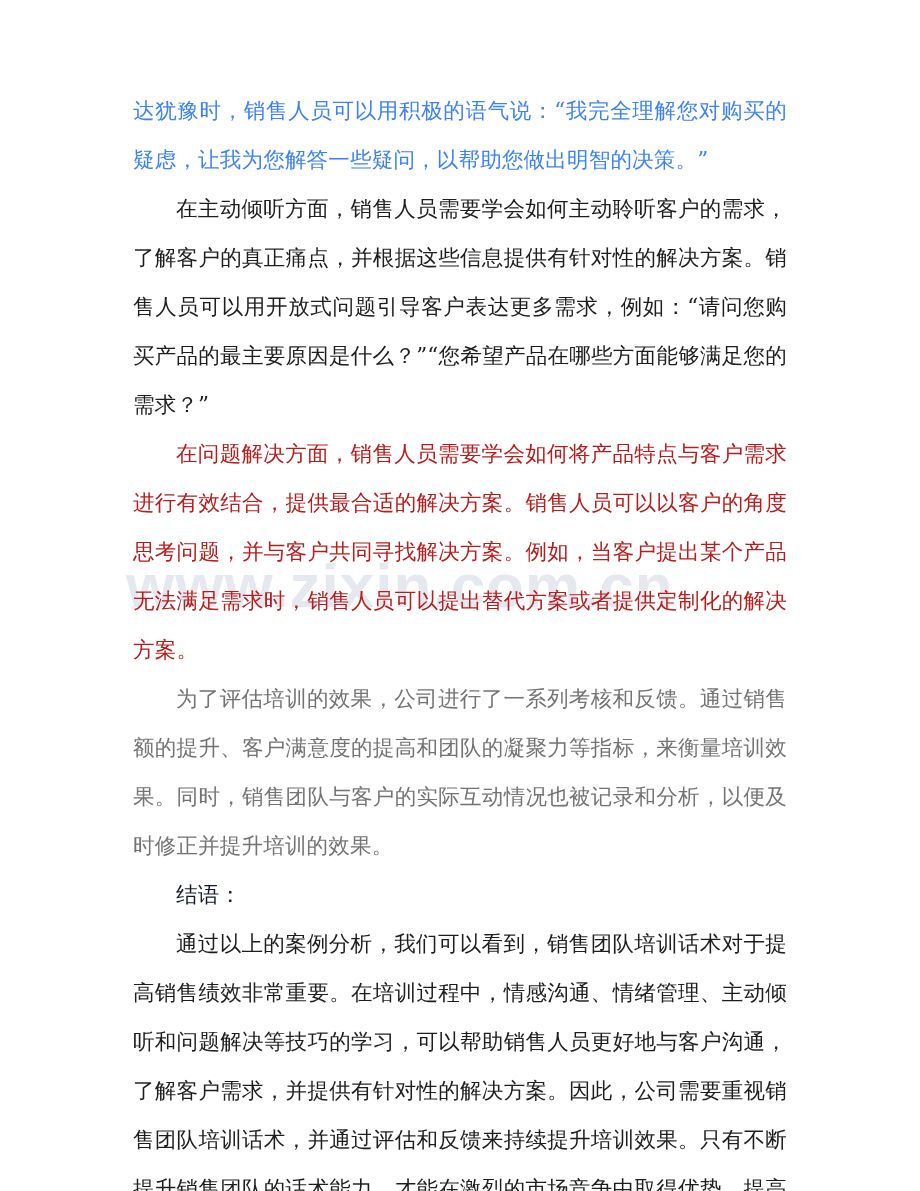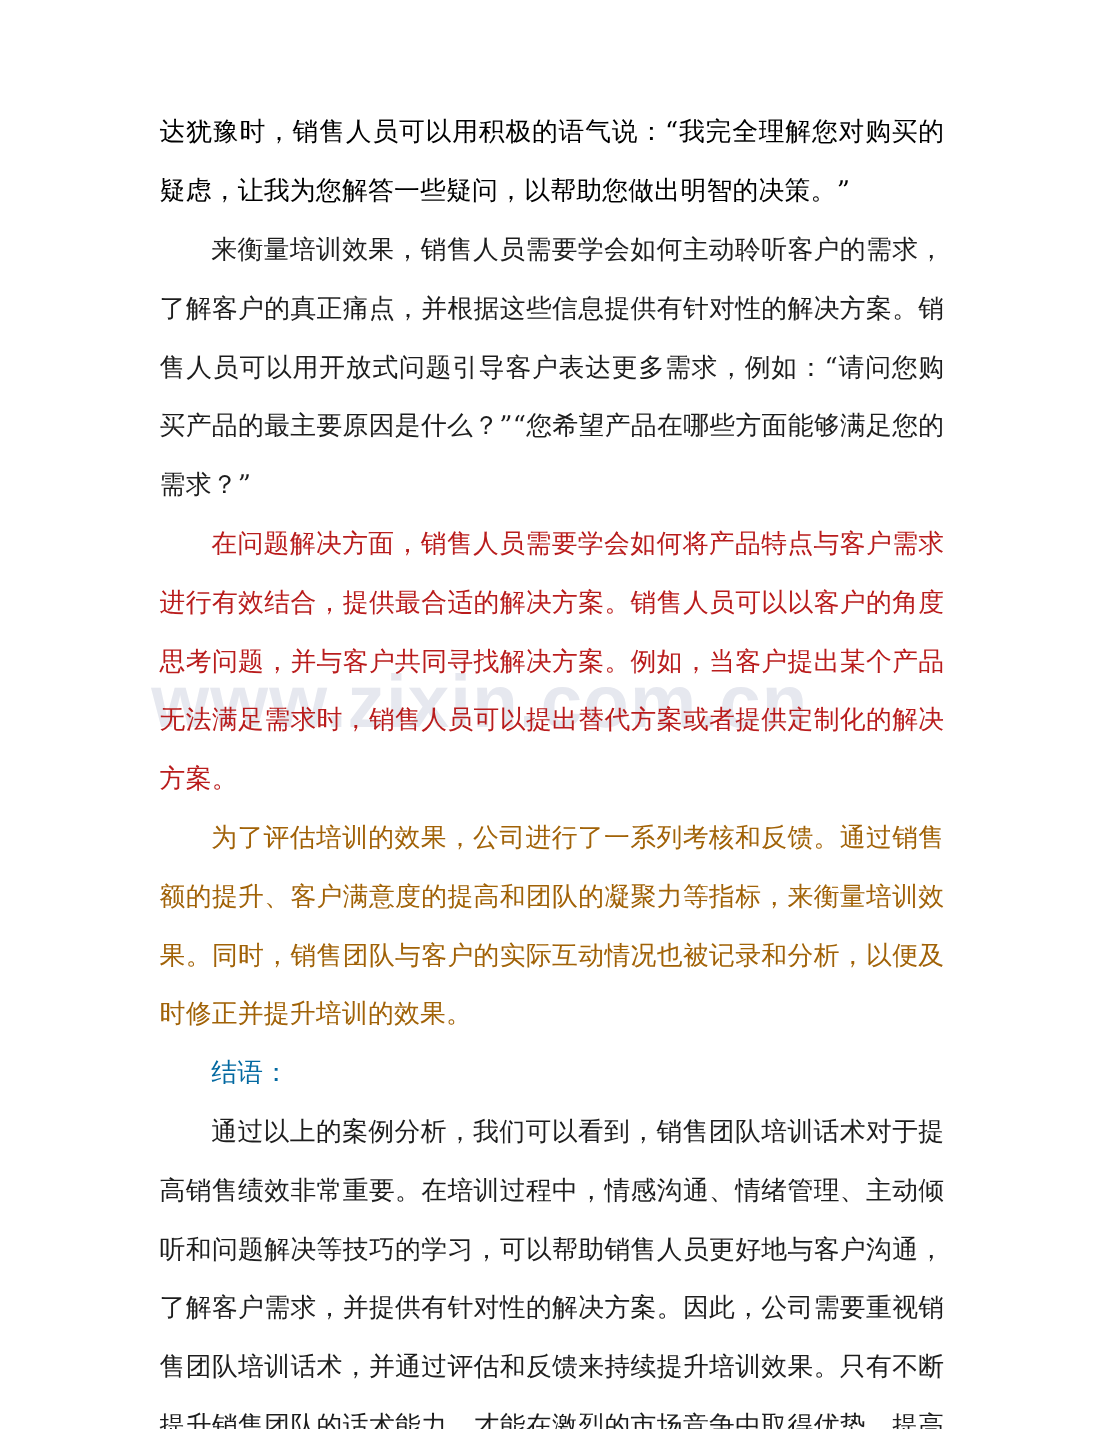--- a/index.html
+++ b/index.html
@@ -85,27 +85,27 @@
 <body>
 
 <div id="page-sheet" style="background: rgb(255, 255, 255);">
 
   <div id="watermark-layer">
     <div id="watermark-text" style="color: rgb(230, 232, 239);">www.zixin.com.cn</div>
   </div>
 
   <div id="doc-body">
 
-    <p class="para cont" style="color: #000000;">达犹豫时，销售人员可以用积极的语气说：“我完全理解您对购买的疑虑，让我为您解答一些疑问，以帮助您做出明智的决策。”</p>
+    <p class="para cont" style="color: #3b82f6;">达犹豫时，销售人员可以用积极的语气说：“我完全理解您对购买的疑虑，让我为您解答一些疑问，以帮助您做出明智的决策。”</p>
 
-    <p class="para indent" style="color: rgb(29, 29, 29);">来衡量培训效果，销售人员需要学会如何主动聆听客户的需求，了解客户的真正痛点，并根据这些信息提供有针对性的解决方案。销售人员可以用开放式问题引导客户表达更多需求，例如：“请问您购买产品的最主要原因是什么？”“您希望产品在哪些方面能够满足您的需求？”</p>
+    <p class="para indent" style="color: rgb(29, 29, 29);">在主动倾听方面，销售人员需要学会如何主动聆听客户的需求，了解客户的真正痛点，并根据这些信息提供有针对性的解决方案。销售人员可以用开放式问题引导客户表达更多需求，例如：“请问您购买产品的最主要原因是什么？”“您希望产品在哪些方面能够满足您的需求？”</p>
 
     <p class="para indent" style="color: #b91c1c;">在问题解决方面，销售人员需要学会如何将产品特点与客户需求进行有效结合，提供最合适的解决方案。销售人员可以以客户的角度思考问题，并与客户共同寻找解决方案。例如，当客户提出某个产品无法满足需求时，销售人员可以提出替代方案或者提供定制化的解决方案。</p>
 
 
-    <p class="para indent" style="color: #a16207;">为了评估培训的效果，公司进行了一系列考核和反馈。通过销售额的提升、客户满意度的提高和团队的凝聚力等指标，来衡量培训效果。同时，销售团队与客户的实际互动情况也被记录和分析，以便及时修正并提升培训的效果。</p>
+    <p class="para indent" style="color: #737373;">为了评估培训的效果，公司进行了一系列考核和反馈。通过销售额的提升、客户满意度的提高和团队的凝聚力等指标，来衡量培训效果。同时，销售团队与客户的实际互动情况也被记录和分析，以便及时修正并提升培训的效果。</p>
 
-    <p class="para indent" style="color: #0369a1;">结语：</p>
+    <p class="para indent" style="color: #0f172a;">结语：</p>
 
     <p class="para indent" style="color: rgb(29, 29, 29);">通过以上的案例分析，我们可以看到，销售团队培训话术对于提高销售绩效非常重要。在培训过程中，情感沟通、情绪管理、主动倾听和问题解决等技巧的学习，可以帮助销售人员更好地与客户沟通，了解客户需求，并提供有针对性的解决方案。因此，公司需要重视销售团队培训话术，并通过评估和反馈来持续提升培训效果。只有不断提升销售团队的话术能力，才能在激烈的市场竞争中取得优势，提高销售绩效，取得成功。</p>
 
   </div>
 </div>
 
 </body></html>

